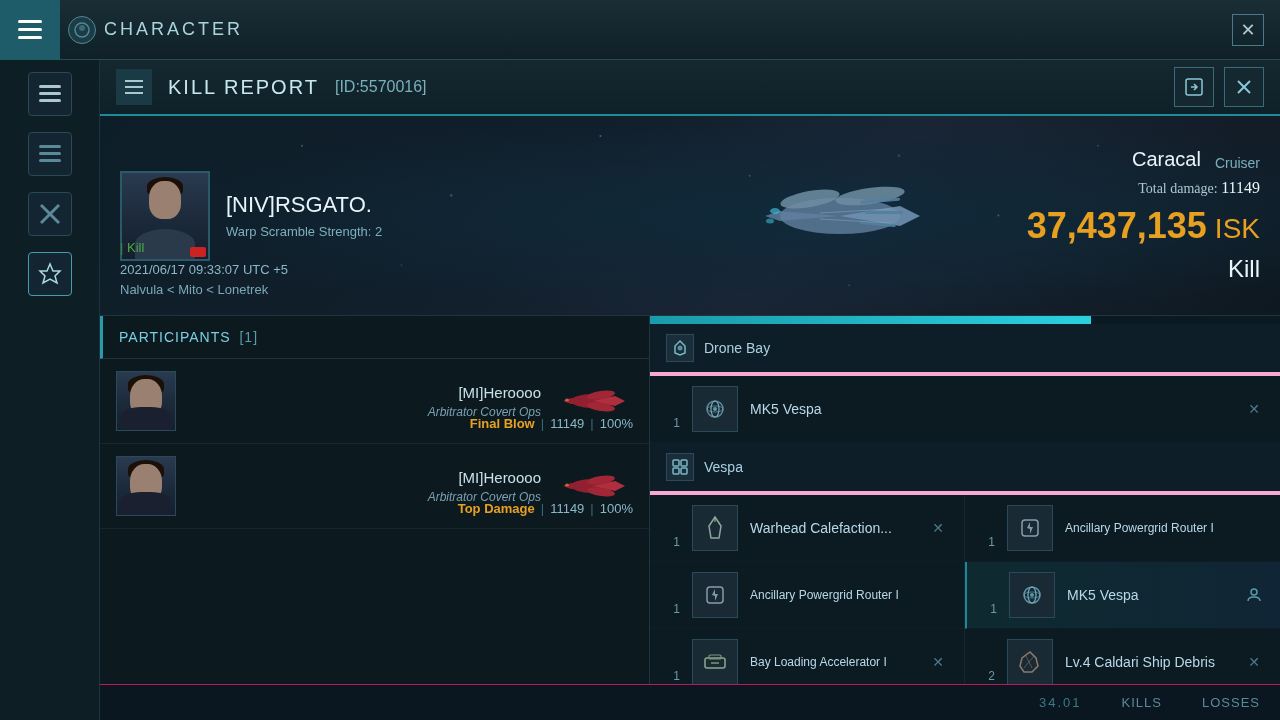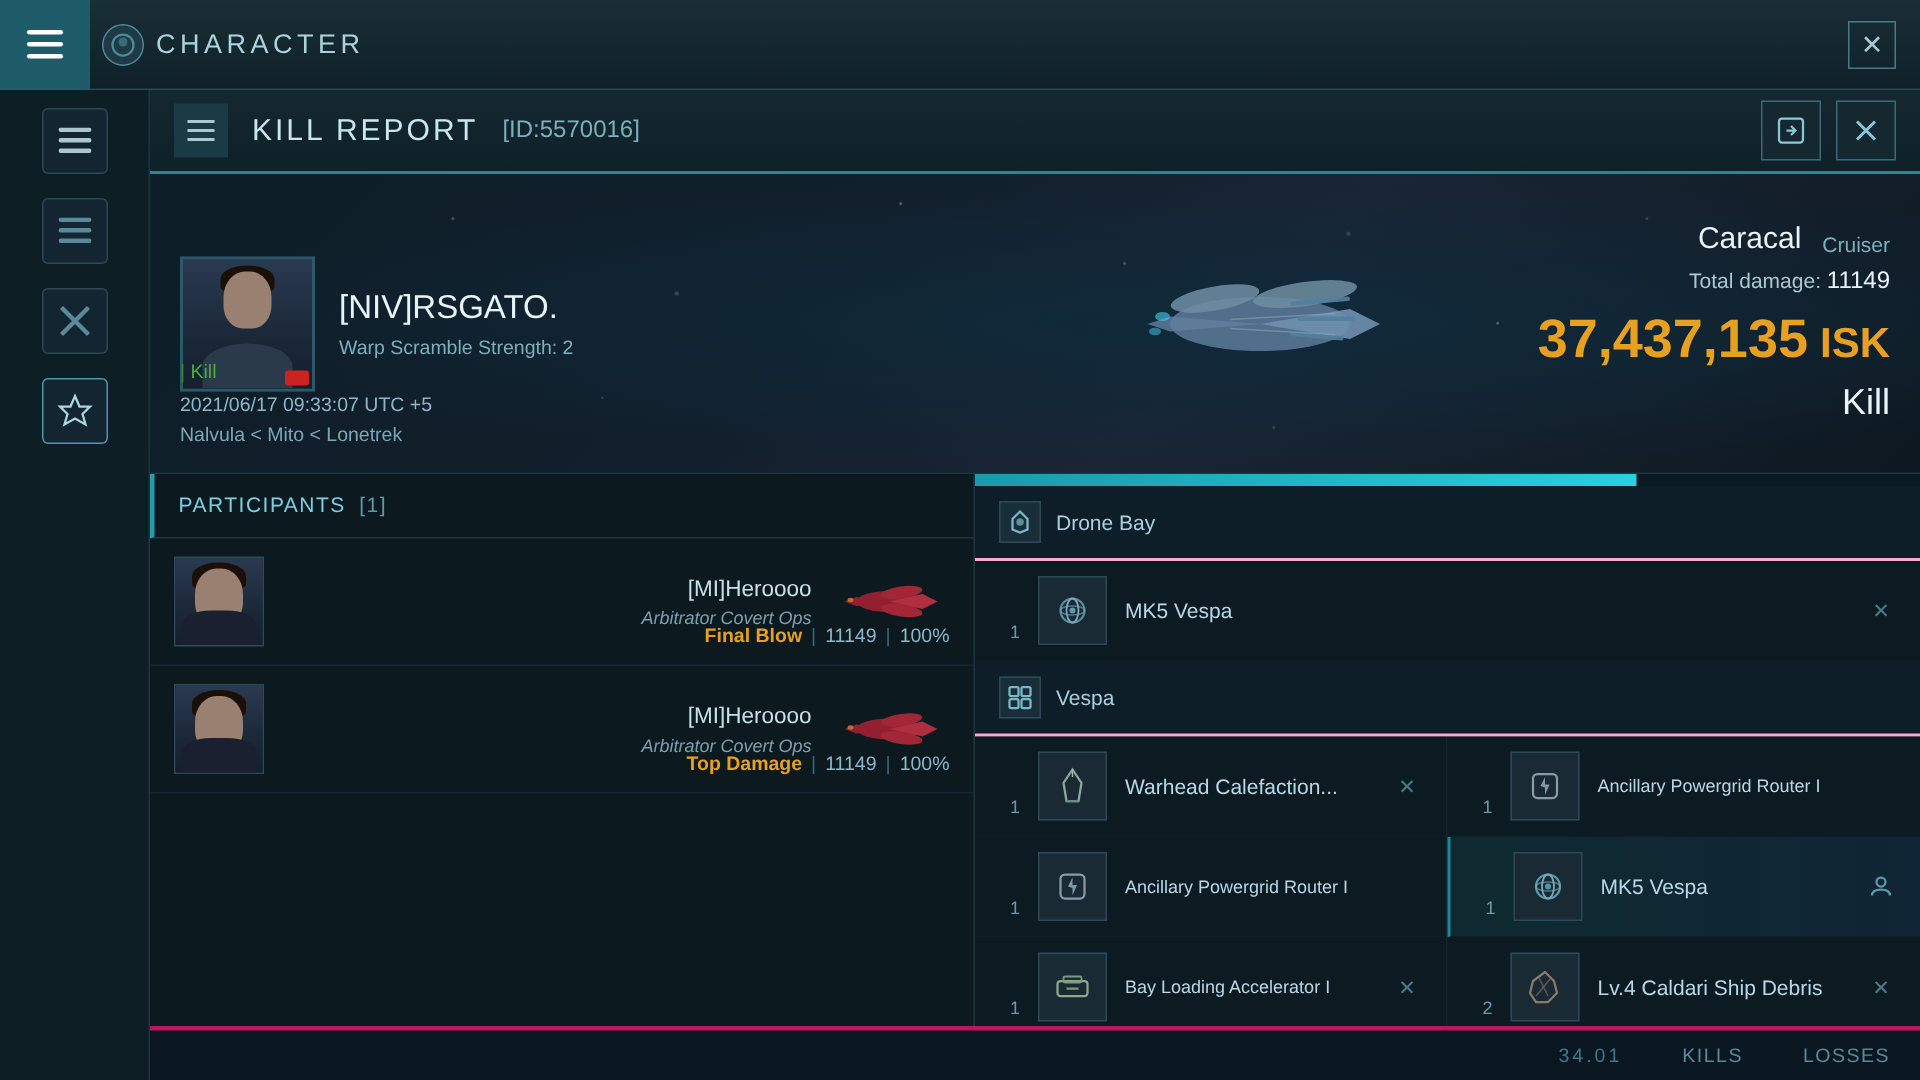--- a/index.html
+++ b/index.html
@@ -281,37 +281,37 @@
     }
     .ship-class {
       font-size: 14px;
       color: #7ab0bc;
       margin-left: 8px;
     }
     .total-damage-line {
       font-size: 14px;
       color: #aac8d0;
       margin-top: 8px;
+      font-family: Liberation Serif, serif;
     }
     .damage-value {
       color: #e8f4f8;
       font-size: 16px;
       font-weight: 500;
     }
     .isk-value {
       font-size: 36px;
       color: #e8a020;
       font-weight: 700;
       margin-top: 8px;
     }
     .isk-unit {
       font-size: 28px;
       color: #e8a020;
       margin-left: 8px;
-      font-weight: bold;
     }
     .kill-type-label {
       font-size: 24px;
       color: #e8f4f8;
       margin-top: 8px;
     }
 
     
     .content-area {
       display: flex;
@@ -425,21 +425,21 @@
       width: 70%;
     }
 
     
     .section-header {
       display: flex;
       align-items: center;
       padding: 10px 16px;
       gap: 10px;
       background: #0e1e28;
-      border-bottom: 2px solid #f9a8d4;
+      border-bottom: 4px solid #f9a8d4;
     }
     .section-icon {
       width: 28px; height: 28px;
       background: #1a2e3a;
       border: 1px solid #2a4a5a;
       display: flex; align-items: center; justify-content: center;
       font-size: 14px;
       color: #7ab8c8;
     }
     .section-title {
@@ -508,21 +508,21 @@
       border-right: 1px solid #162530;
     }
 
     
     .bottom-bar {
       position: absolute;
       bottom: 0; left: 100px;
       width: 1180px;
       height: 36px;
       background: #0a1620;
-      border-top: 3px solid #be185d;
+      border-top: 1px solid #be185d;
       display: flex;
       align-items: center;
       justify-content: flex-end;
       padding: 0 20px;
       gap: 40px;
     }
     .bottom-stat {
       font-size: 13px;
       color: #5a8a9a;
       text-transform: uppercase;

